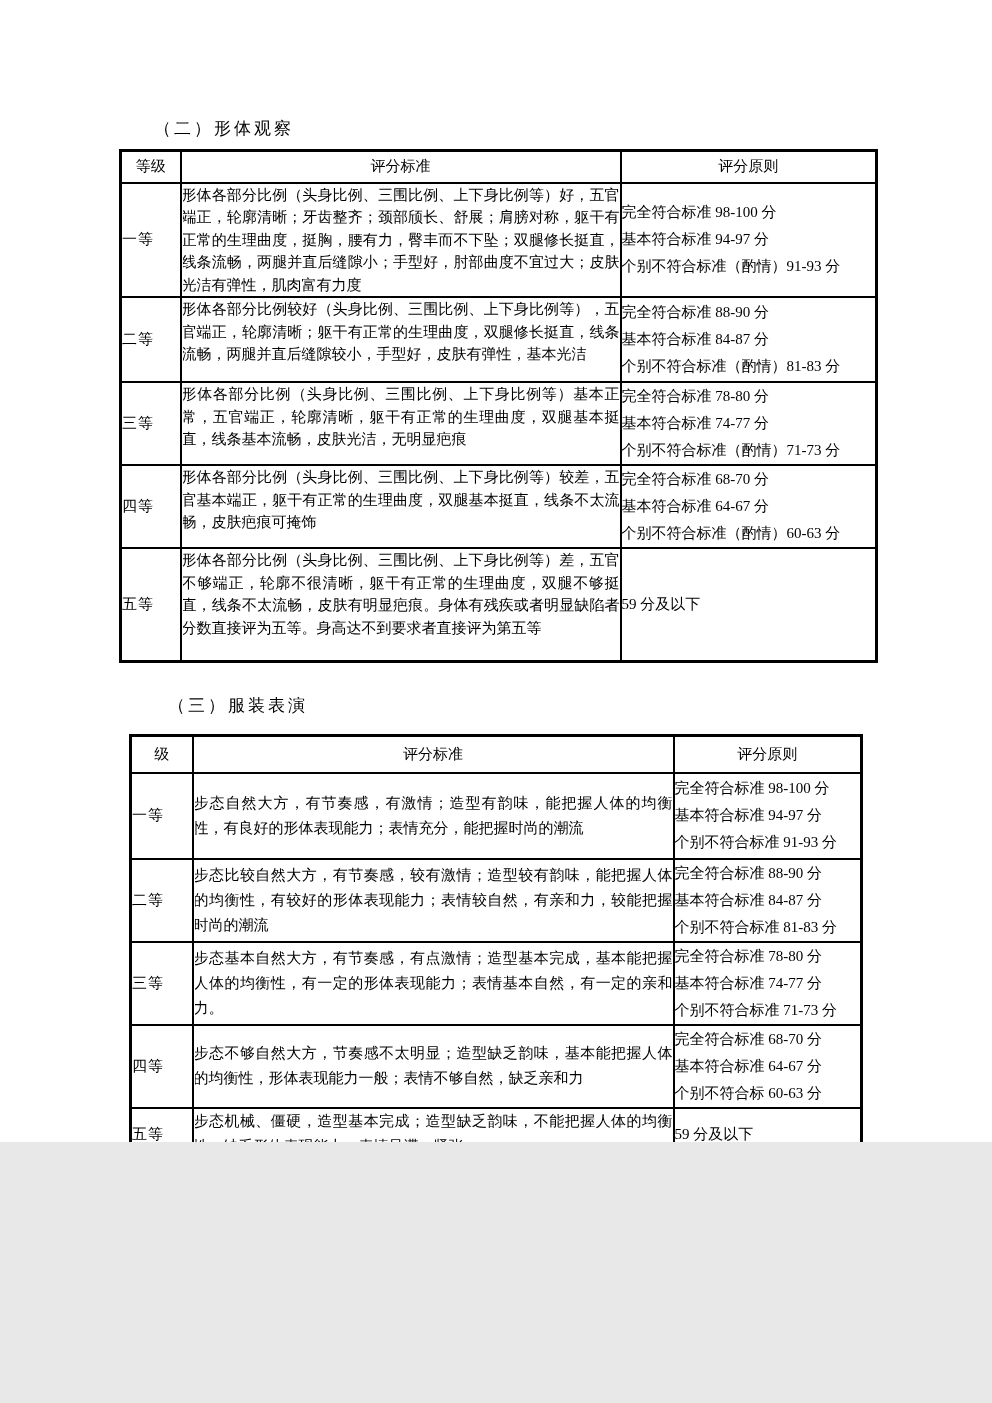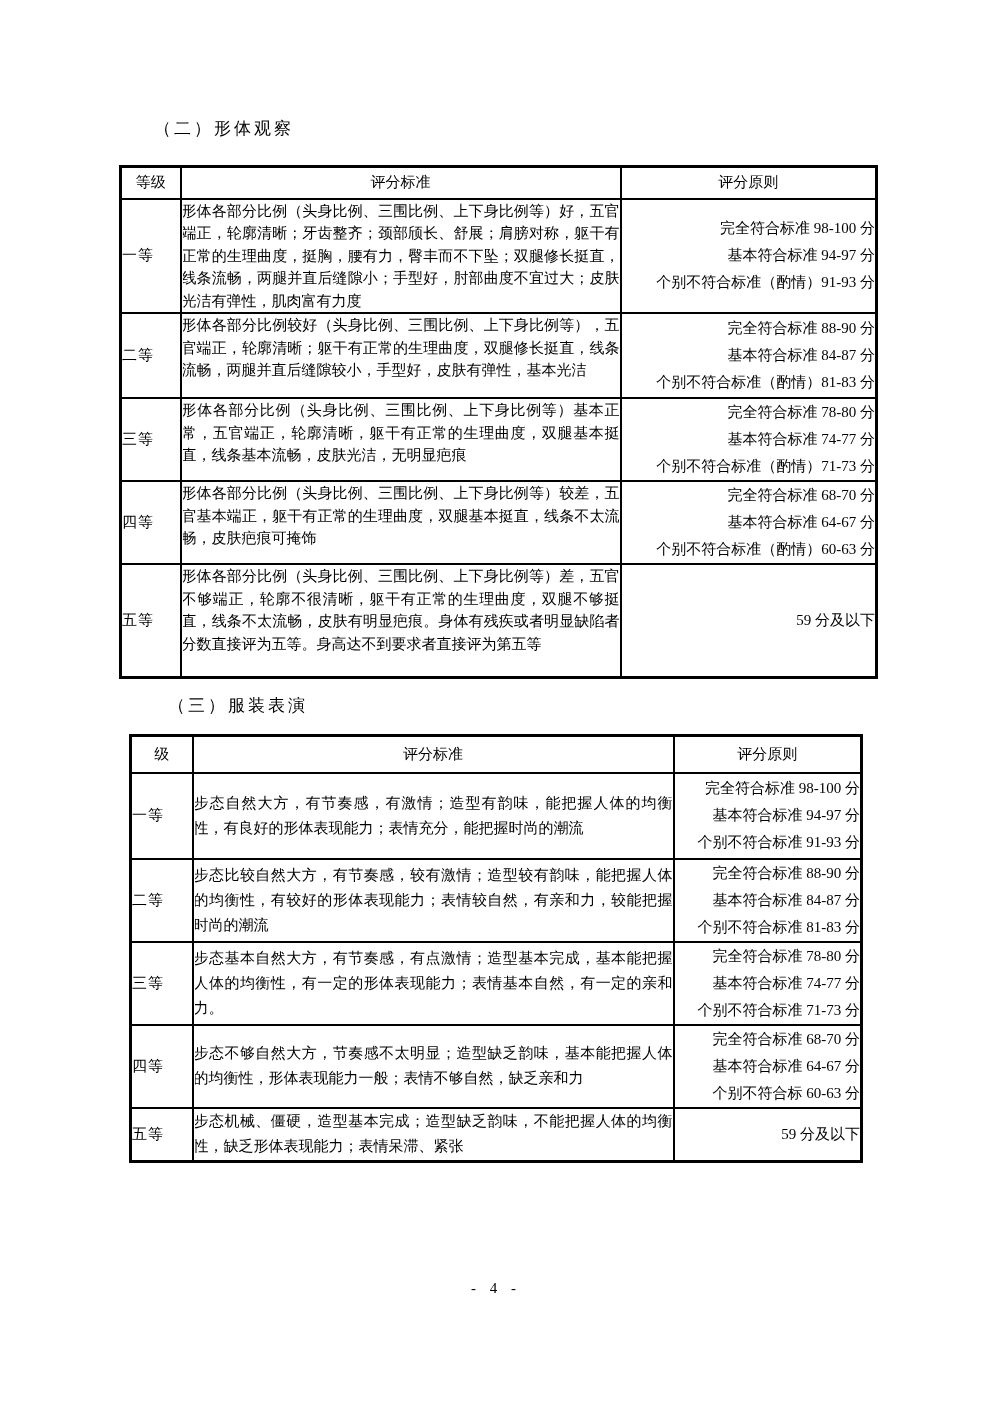--- a/index.html
+++ b/index.html
@@ -3,21 +3,21 @@
 <meta charset="utf-8">
 <style>
   html, body {
     margin: 0;
     padding: 0;
     background: #e8e8e8;
   }
   .page {
     position: relative;
     width: 992px;
-    height: 1403px;
+    height: 1142px;
     margin: 0 auto;
     background: #ffffff;
     font-family: "Liberation Serif", "DejaVu Serif", serif;
     color: #000000;
     overflow: hidden;
   }
   .section-title {
     position: absolute;
     margin: 0;
     font-size: 17px;
@@ -37,21 +37,21 @@
   }
   table.rubric th,
   table.rubric td {
     border: 2px solid #000000;
     padding: 0;
     overflow: hidden;
   }
   table.rubric {
     border: 3px solid #000000;
   }
-  .table-1 { left: 119px; top: 165px; width: 756px; padding-left: 13px; }
+  .table-1 { left: 119px; top: 149px; width: 756px; padding-left: 13px; }
   .table-2 { left: 129px; top: 734px; width: 731px; }
 
   table.rubric th {
     font-weight: normal;
     text-align: center;
     vertical-align: middle;
   }
   td.grade-cell {
     text-align: left;
     vertical-align: middle;
@@ -62,21 +62,20 @@
     text-align: justify;
     text-justify: inter-ideograph;
     border-radius: 8px;
   }
   .table-1 td.criteria-cell { vertical-align: top; line-height: 22.5px; }
   .table-2 td.criteria-cell { vertical-align: middle; line-height: 25px; }
   td.principles-cell {
     vertical-align: middle;
     padding-left: 2px;
     line-height: 27px;
-    text-align: right;
   }
   
   .table-1 thead tr       { height: 32px; }
   .table-1 tbody tr:nth-child(1) { height: 113px; }
   .table-1 tbody tr:nth-child(2) { height: 85px; }
   .table-1 tbody tr:nth-child(3) { height: 80px; }
   .table-1 tbody tr:nth-child(4) { height: 77px; }
   .table-1 tbody tr:nth-child(5) { height: 113px; }
   
   .table-2 thead tr       { height: 37px; }

